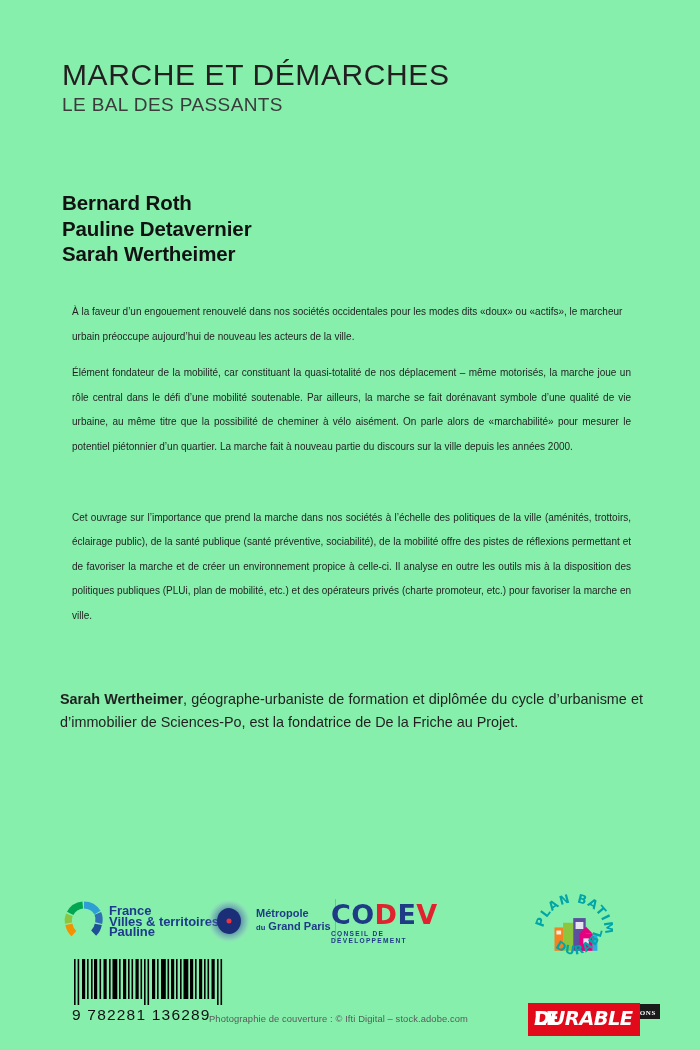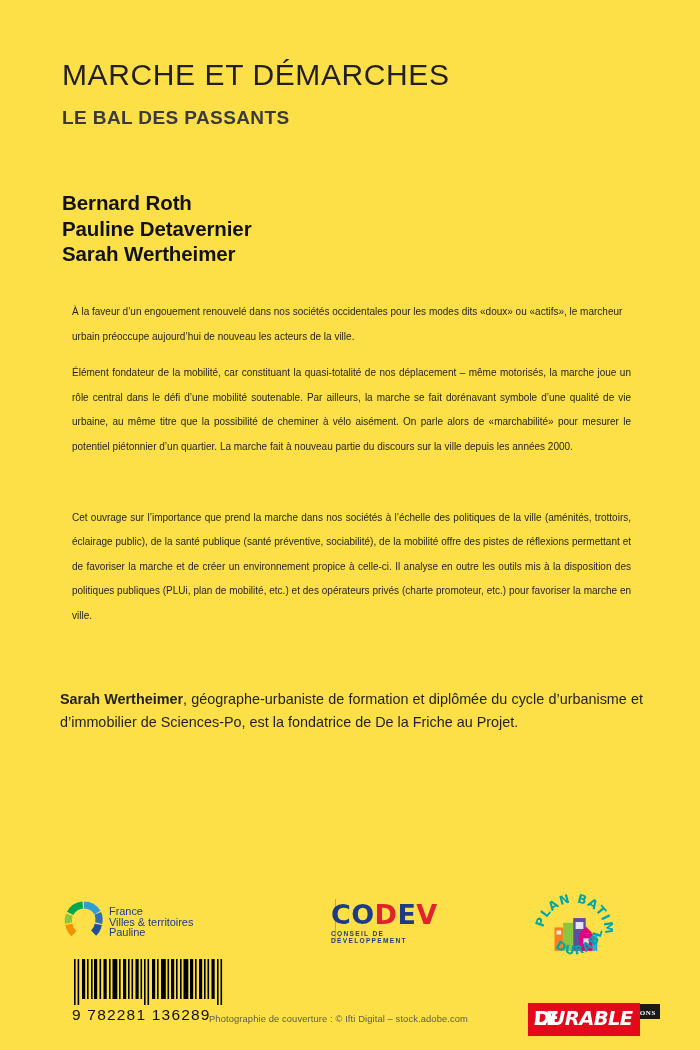--- a/index.html
+++ b/index.html
@@ -15,21 +15,21 @@
     overflow: hidden;
     font-family: "Liberation Sans", sans-serif;
     color: #1a1a1a;
   }
 
   .page {
     position: absolute;
     left: 0; top: 0;
     width: 700px;
     height: 1050px;
-    background: #fde047;
+    background: #86efac;
   }
 
   
   .title-block {
     position: absolute;
     left: 62px;
     top: 56px;
     width: 580px;
   }
   .title-line {
@@ -43,25 +43,24 @@
   }
   .title-line-2 {
     margin-top: 2px;
   }
   .title-strong {
     font-weight: bold;
     letter-spacing: 0px;
     color: #111111;
   }
   .subtitle {
-    margin-top: 13px;
     font-size: 19px;
     letter-spacing: 0.4px;
     color: #3b3b3b;
-    font-weight: 700;
+    font-weight: 400;
   }
 
   
   .authors {
     position: absolute;
     left: 62px;
     top: 190px;
     width: 400px;
   }
   .author-name {
@@ -128,22 +127,22 @@
   }
   .fvtd-mark {
     position: absolute;
     left: 0; top: 4px;
     width: 42px; height: 42px;
   }
   .fvtd-text {
     position: absolute;
     left: 46px;
     top: 10px;
-    font-size: 11px;
-    font-weight: normal;
+    font-size: 13px;
+    font-weight: bold;
     line-height: 10.6px;
     color: #1d3b8b;
     letter-spacing: -0.05px;
   }
 
   
   .logo-mgp {
     position: absolute;
     left: 206px;
     top: 2px;
@@ -327,20 +326,38 @@
         </g>
         <circle cx="50" cy="50" r="13" fill="none" stroke="#2f6fb5" stroke-width="0"></circle>
       </svg>
       <div class="fvtd-text">
         <div>France</div>
         <div>Villes &amp; territoires</div>
         <div>Pauline</div>
       </div>
     </div>
 
+    <div class="logo-mgp">
+      <svg class="mgp-mark" viewBox="0 0 100 100">
+        <defs>
+          <radialGradient id="mgpg" cx="50%" cy="50%" r="50%">
+            <stop offset="55%" stop-color="#3b4fa0" stop-opacity="0.55"></stop>
+            <stop offset="80%" stop-color="#6f7fc0" stop-opacity="0.30"></stop>
+            <stop offset="100%" stop-color="#b9c2e0" stop-opacity="0.05"></stop>
+          </radialGradient>
+        </defs>
+        <circle cx="50" cy="50" r="47" fill="url(#mgpg)"></circle>
+        <path d="M50 22 C66 24 76 36 76 50 C76 66 64 78 50 78 C34 78 24 64 24 50 C24 34 36 22 50 22 Z" fill="#1b2f78"></path>
+        <circle cx="50" cy="50" r="5.5" fill="#e8353f"></circle>
+      </svg>
+      <div class="mgp-text">
+        <div>Métropole</div>
+        <div><span class="mgp-small">du</span> <span>Grand Paris</span></div>
+      </div>
+    </div>
     <div class="mgp-divider"></div>
 
     <div class="logo-codev">
       <div class="codev-word"><span class="blue">CO</span><span>D</span><span class="blue">E</span><span>V</span></div>
       <div class="codev-sub">CONSEIL DE DÉVELOPPEMENT</div>
     </div>
 
     <div class="logo-pbd">
       <svg viewBox="0 0 100 100" width="78" height="78">
         <defs>

